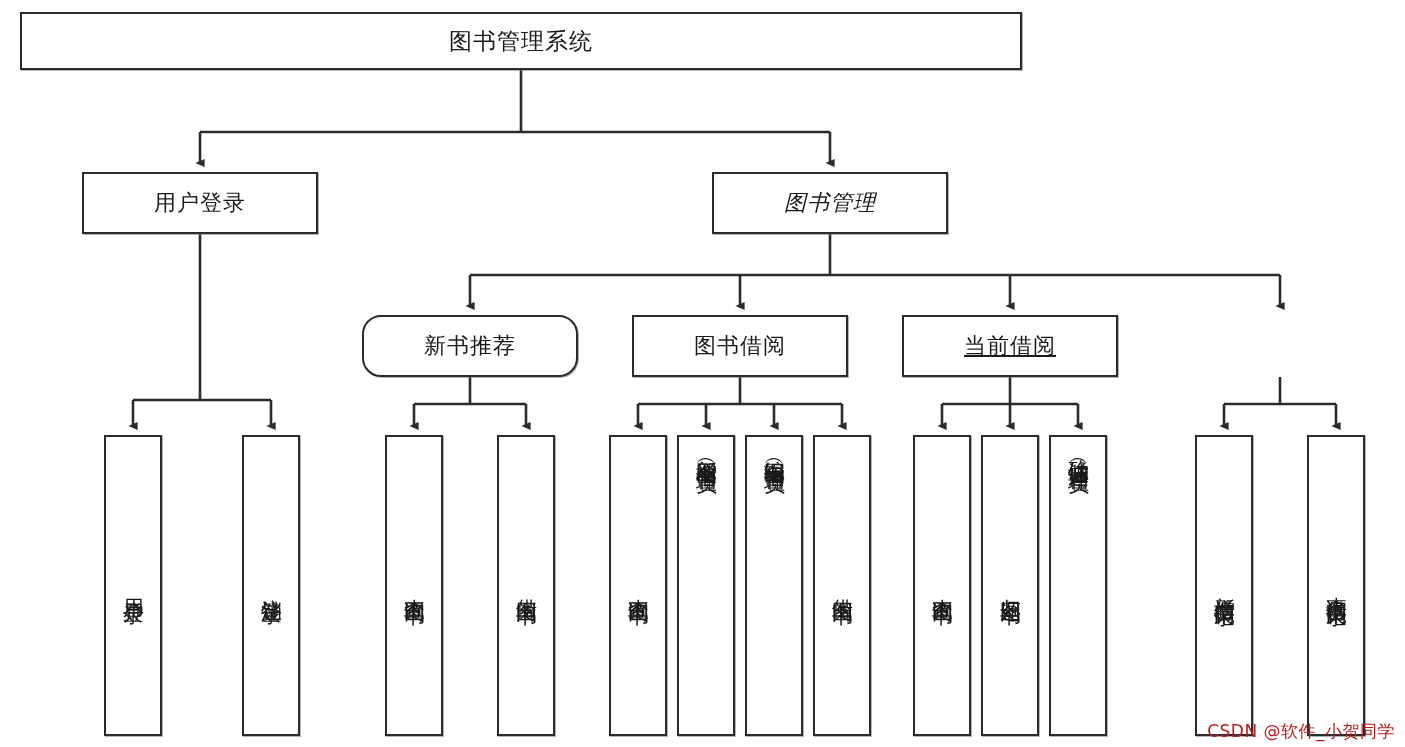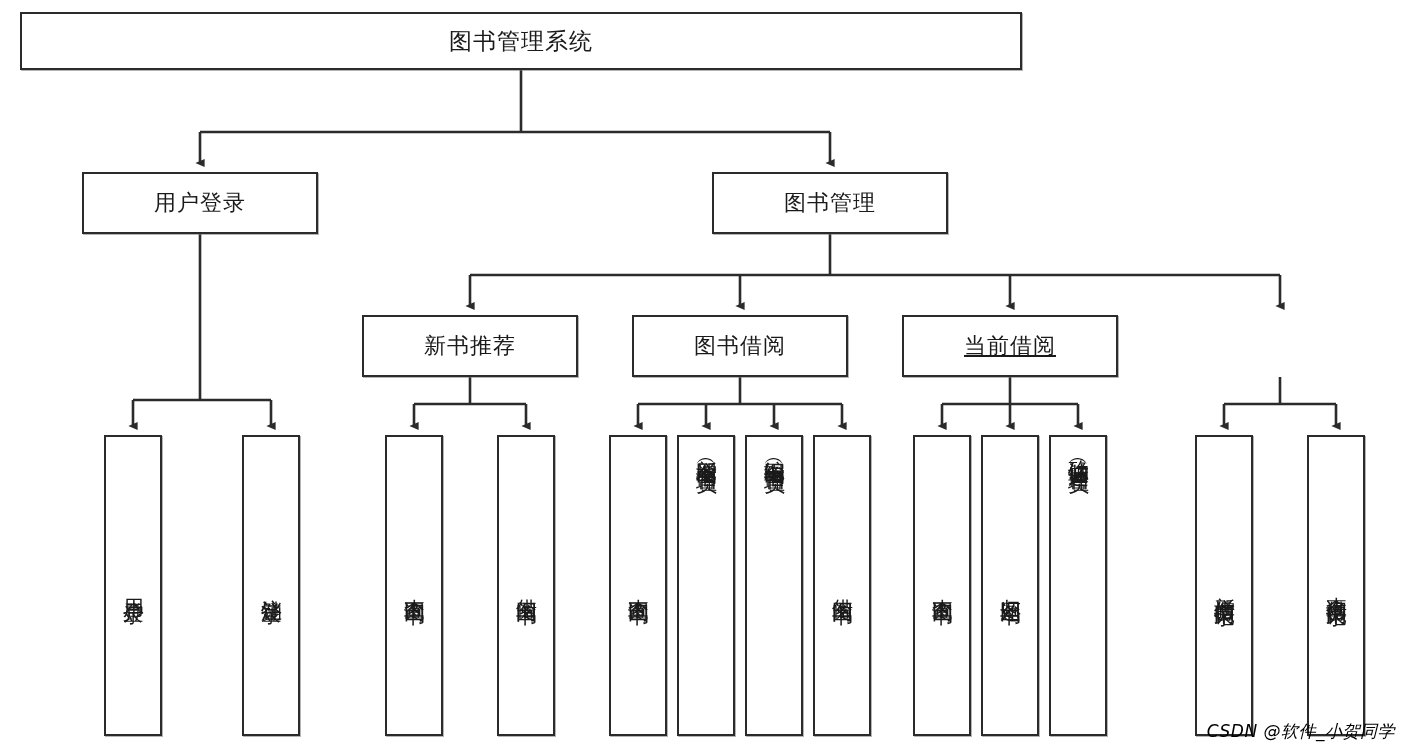--- a/index.html
+++ b/index.html
@@ -59,24 +59,23 @@
   }
   .vert.centered {
     align-items: center;
     padding-top: 0;
   }
   .watermark {
     position: absolute;
     right: 10px;
     bottom: 4px;
     font-size: 17px;
-    color: #000000;
+    color: #b91c1c;
     letter-spacing: 0.5px;
     white-space: nowrap;
-    font-style: italic;
   }
 </style>
 </head>
 <body>
 
 <div id="canvas">
 
   <svg class="edges" viewBox="0 0 1405 747" xmlns="http://www.w3.org/2000/svg">
     <defs>
       <marker id="arrow" markerWidth="10" markerHeight="10" refX="4.6" refY="5" orient="auto" markerUnits="userSpaceOnUse">
@@ -128,25 +127,25 @@
   </svg>
 
   <div class="node horiz root" style="left:20px; top:12px; width:1002px; height:58px;">
     <span>图书管理系统</span>
   </div>
 
   <div class="node horiz" style="left:82px; top:172px; width:236px; height:62px;">
     <span>用户登录</span>
   </div>
 
-  <div class="node horiz" style="left:712px; top:172px; width:236px; height:62px;">
+  <div class="node horiz" style="left:712px; top:172px; width:236px; height:62px;font-style:italic;">
     <span>图书管理</span>
   </div>
 
-  <div class="node horiz" style="left:362px; top:315px; width:216px; height:62px;">
+  <div class="node horiz" style="left:362px; top:315px; width:216px; height:62px;border-radius:19px;">
     <span>新书推荐</span>
   </div>
 
   <div class="node horiz" style="left:632px; top:315px; width:216px; height:62px;">
     <span>图书借阅</span>
   </div>
 
   <div class="node horiz" style="left:902px; top:315px; width:216px; height:62px;text-decoration:underline;">
     <span>当前借阅</span>
   </div>

